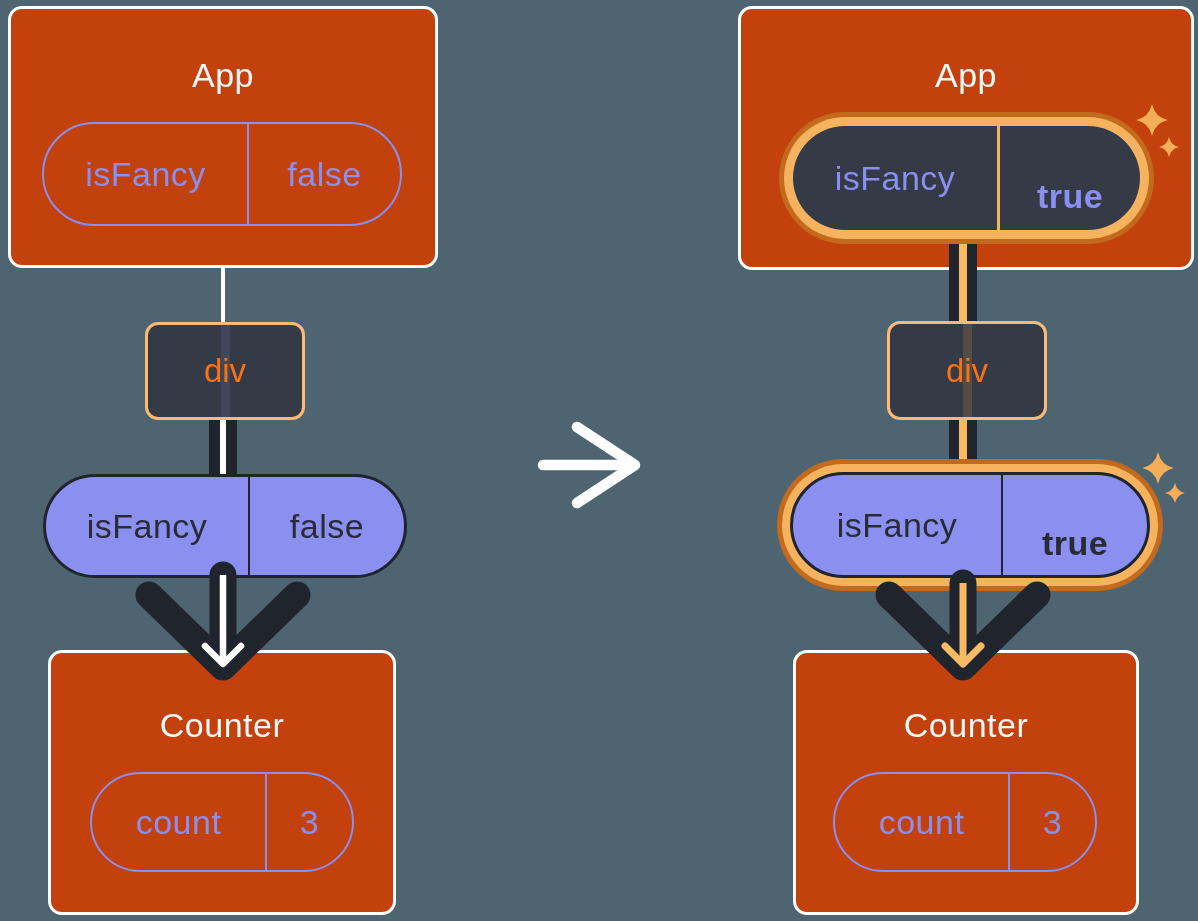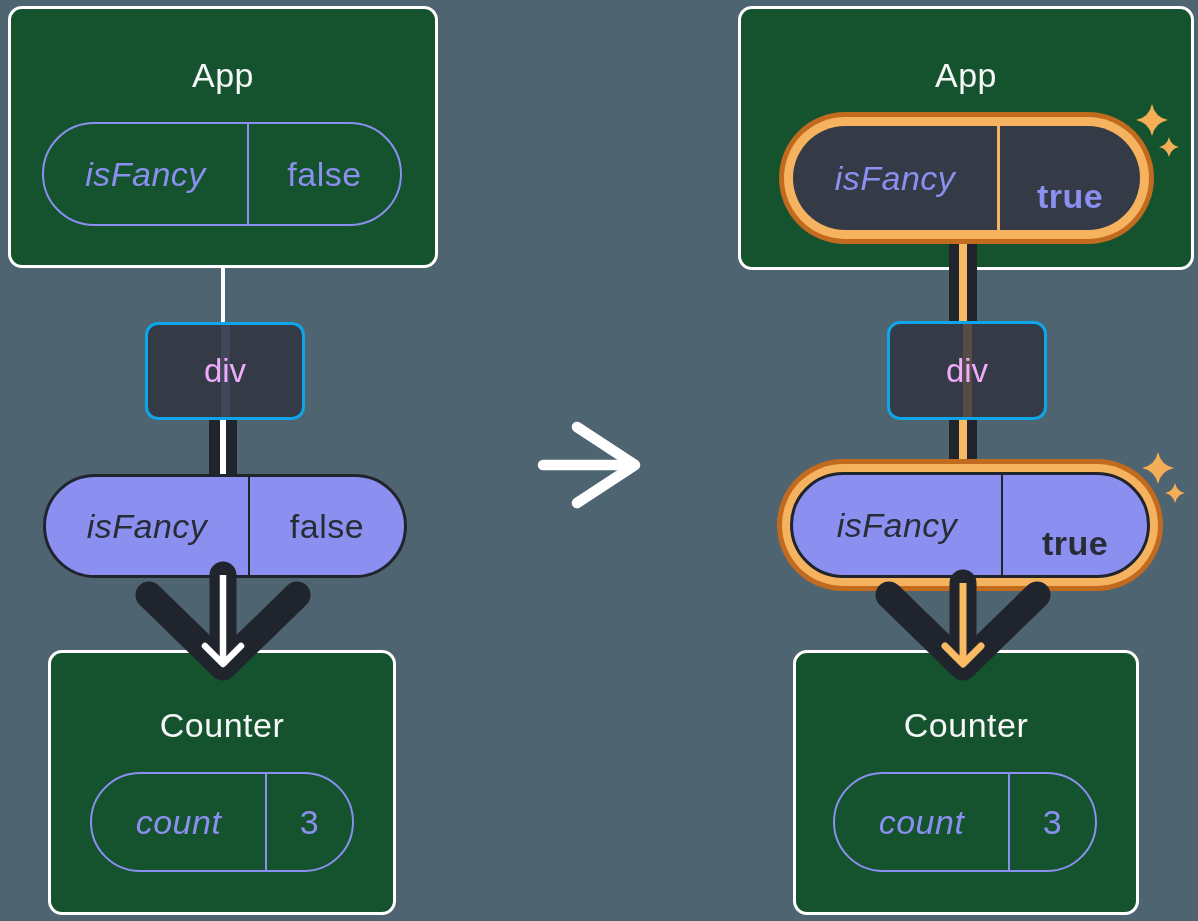--- a/index.html
+++ b/index.html
@@ -3,45 +3,45 @@
 <meta charset="utf-8">
 <style>
   html,body{margin:0;padding:0;background:#4E6470;}
   .canvas{
     position:relative;width:1198px;height:921px;overflow:hidden;
     background:#4E6470;
     font-family:"Liberation Sans", sans-serif;
   }
   .card{
     position:absolute;box-sizing:border-box;
-    background:#14532d;border:3px solid #FFFFFF;border-radius:14px;
+    background:#c2410c;border:3px solid #FFFFFF;border-radius:14px;
   }
   .card-title{
     position:absolute;left:0;width:100%;text-align:center;
     color:#F6F7F9;font-size:34px;line-height:40px;letter-spacing:.5px;
   }
   .pill{
     position:absolute;box-sizing:border-box;display:flex;align-items:stretch;
     border-radius:60px;
   }
   .pill-outline{border:2.5px solid #8A8FF0;color:#8A8FF0;}
   .pill-filled{background:#8A8FF0;border:3px solid #20242D;color:#282C35;}
   .pill-cell{display:flex;align-items:center;justify-content:center;font-size:34px;letter-spacing:.5px;}
-  .cell-left{border-right:2.5px solid #8A8FF0;font-style:italic;}
+  .cell-left{border-right:2.5px solid #8A8FF0;}
   .pill-filled .cell-left{border-right:2.5px solid #20242D;}
   .ring-orange{box-shadow:0 0 0 9px #F6B35F, 0 0 0 14px #C26A1E;}
   .ring-orange-filled{box-shadow:0 0 0 8px #F6B35F, 0 0 0 13px #C26A1E;}
   .pill-dark-core{background:#343A46;color:#8A8FF0;}
   .pill-dark-core .cell-left{border-right:3px solid #F6B35F;}
   .bold{font-weight:bold;margin-top:36px;}
   .divcard{
     position:absolute;box-sizing:border-box;background:#343A46;
-    border:3px solid #0ea5e9;border-radius:13px;
+    border:3px solid #fdba74;border-radius:13px;
     display:flex;align-items:center;justify-content:center;
-    color:#f0abfc;font-size:33px;
+    color:#f97316;font-size:33px;
   }
   .stripe{position:absolute;top:0;bottom:0;left:50%;width:9px;margin-left:-4.5px;}
   .stripe-purple{background:rgba(135,140,205,0.16);}
   .stripe-orange{background:rgba(205,145,70,0.22);}
   .rect{position:absolute;}
   svg{position:absolute;overflow:visible;}
 </style>
 </head>
 <body>
 

